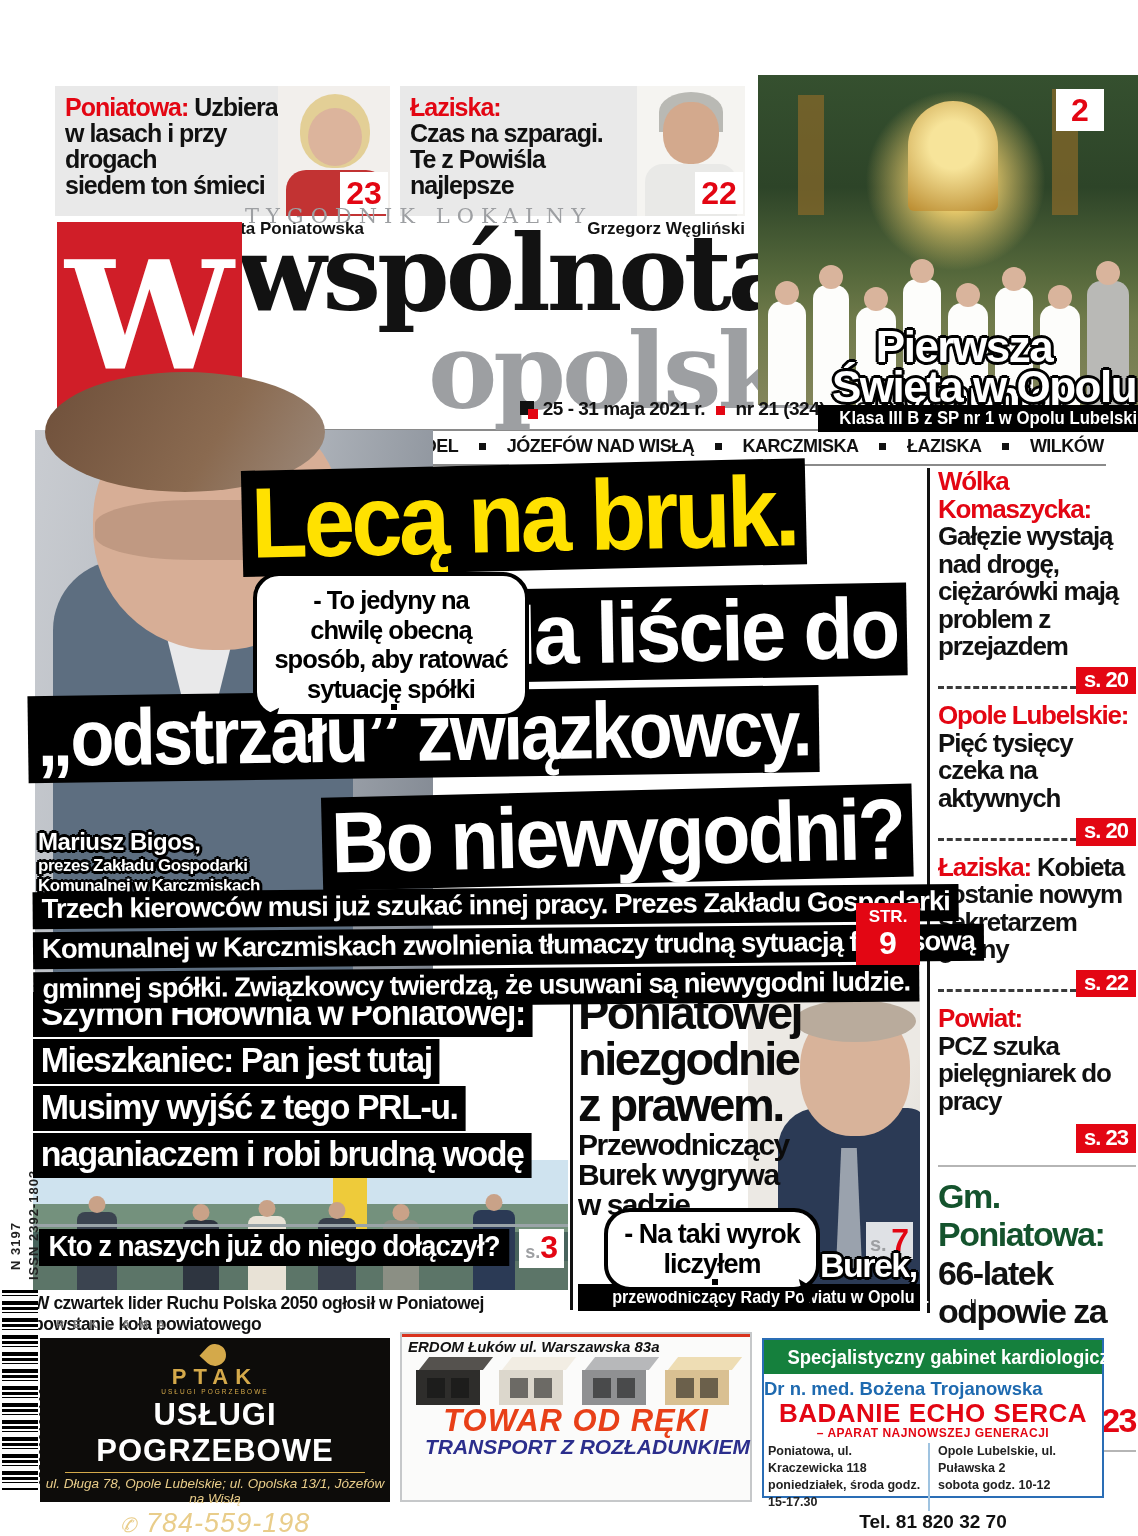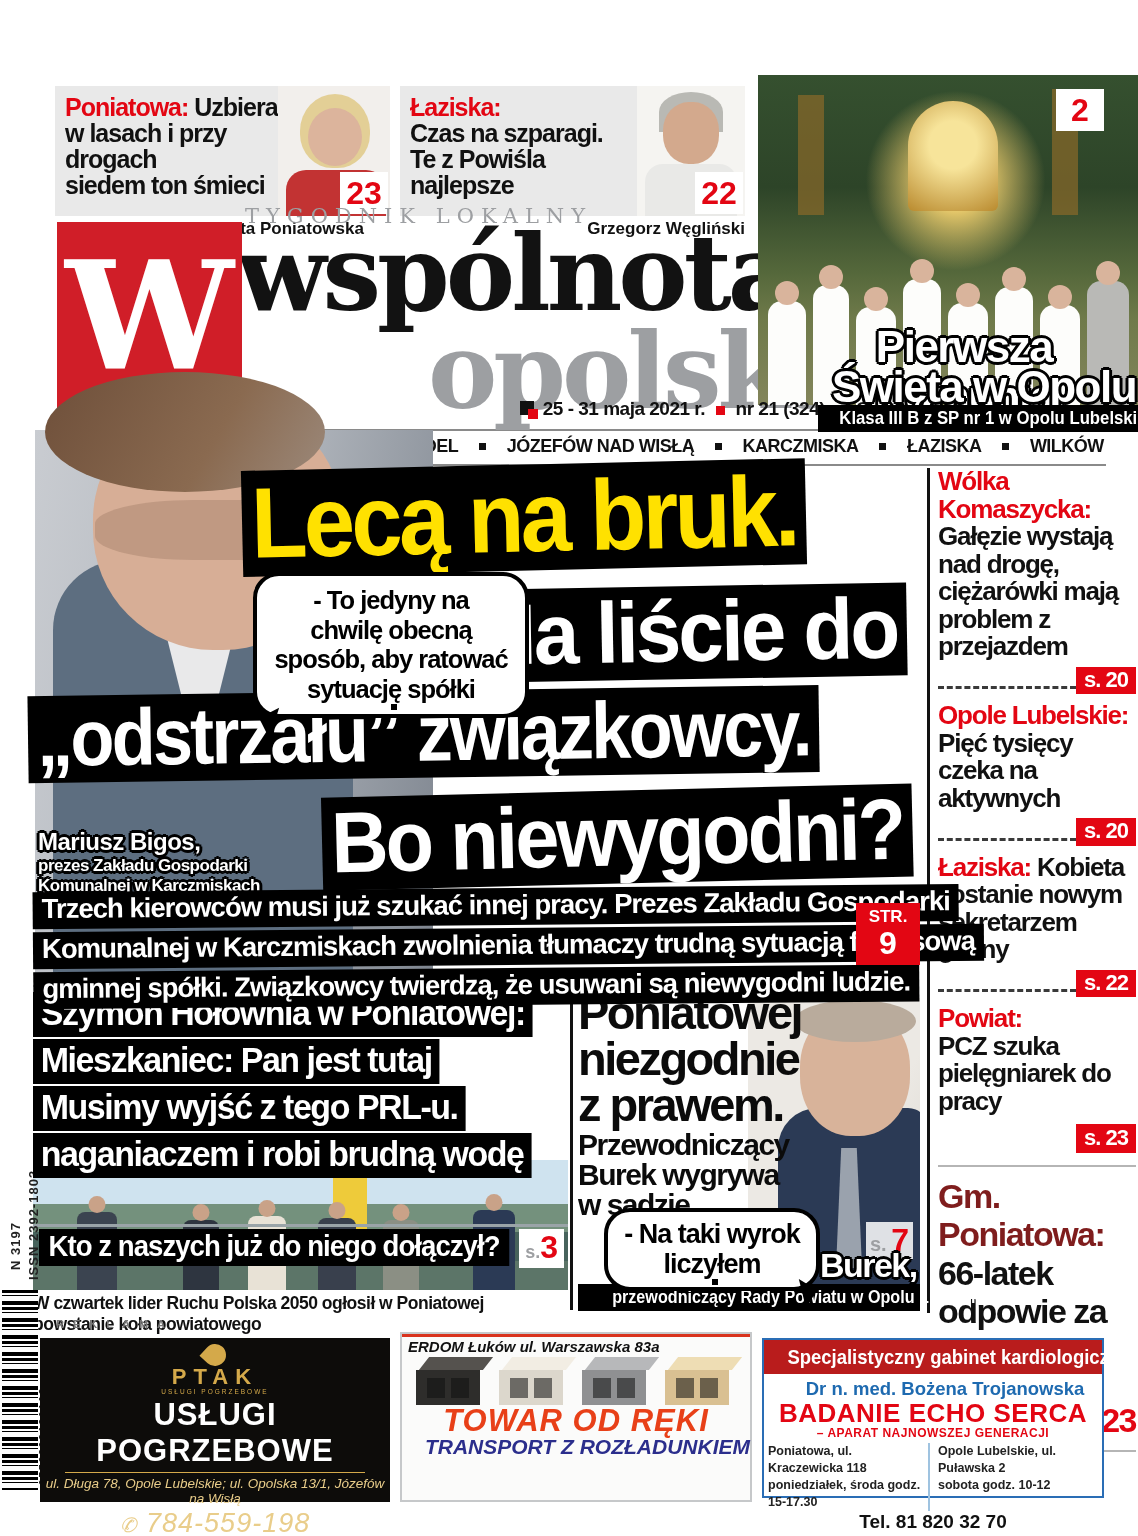--- a/index.html
+++ b/index.html
@@ -216,21 +216,21 @@
     </div>
 
     <div class="side-item">
       <span class="side-prefix pfx-block">Powiat:</span><span>PCZ szuka pielęgniarek do pracy</span>
       <div style="text-align:right;margin-top:8px;"><span class="pgbox">s. 23</span></div>
     </div>
 
     <div style="border-top:2px solid #b5b5b5;margin:14px 0 10px 0;"></div>
 
     <div style="font-weight:700;font-size:34px;line-height:1.13;letter-spacing:-1.5px;color:#111;">
-      <span class="side-prefix pfx-block" style="color:#7f1d1d;">Gm. Poniatowa:</span><span>66-latek odpowie za pędzenie bimbru</span>
+      <span class="side-prefix pfx-block" style="color:#14532d;">Gm. Poniatowa:</span><span>66-latek odpowie za pędzenie bimbru</span>
       <div style="text-align:right;margin-top:-6px;">
         <span style="color:#9d9fa2;font-size:24px;">s.</span>
         <span style="color:#e30613;font-size:34px;">23</span>
       </div>
     </div>
     <div style="border-top:2px solid #b5b5b5;margin-top:10px;"></div>
   </div>
 
   <div class="abs hl4" style="left:33px;top:992px;width:538px;z-index:5;">
     <div><span class="bar cond" style="transform:scaleX(0.97);">Szymon Hołownia w Poniatowej:</span></div>
@@ -339,24 +339,24 @@
             <span class="hole"></span>
             <span class="hole"></span>
           </div>
         </div>
     </div>
     <div style="color:#e84018;font-weight:700;font-style:italic;font-size:31px;text-align:center;line-height:1.0;letter-spacing:1px;">TOWAR OD RĘKI</div>
     <div style="color:#2b2e8c;font-weight:700;font-style:italic;font-size:21px;text-align:right;line-height:1.0;">TRANSPORT Z ROZŁADUNKIEM</div>
   </div>
 
   <div class="abs" style="left:762px;top:1338px;width:342px;height:160px;background:#fff;border:2px solid #2a6db5;box-sizing:border-box;">
-    <div style="background:#b91c1c;height:34px;text-align:center;">
+    <div style="background:#15803d;height:34px;text-align:center;">
       <span class="cond" style="color:#fff;font-weight:700;font-size:21px;line-height:33px;transform:scaleX(0.88);transform-origin:center;white-space:nowrap;">Specjalistyczny gabinet kardiologiczny</span>
     </div>
-    <div style="color:#1e6ab0;font-weight:700;font-size:18.5px;text-align:center;margin-top:4px;padding-left:24px;">Dr n. med. Bożena Trojanowska</div>
+    <div style="color:#1e6ab0;font-weight:700;font-size:18.5px;text-align:left;margin-top:4px;">Dr n. med. Bożena Trojanowska</div>
     <div style="color:#e30613;font-weight:700;font-size:26px;text-align:center;line-height:1.0;letter-spacing:0.5px;">BADANIE ECHO SERCA</div>
     <div style="color:#e30613;font-weight:700;font-size:12px;text-align:center;letter-spacing:0.5px;">– APARAT NAJNOWSZEJ GENERACJI</div>
     <div style="display:flex;margin-top:3px;padding:0 4px;">
       <div style="flex:1;font-weight:700;font-size:12.5px;color:#222;line-height:1.35;">
         <div>Poniatowa, ul. Kraczewicka 118</div>
         <div>poniedziałek, środa godz. 15-17.30</div>
       </div>
       <div class="adr-sep"></div>
       <div style="flex:1;font-weight:700;font-size:12.5px;color:#222;line-height:1.35;padding-left:8px;">
         <div>Opole Lubelskie, ul. Puławska 2</div>

